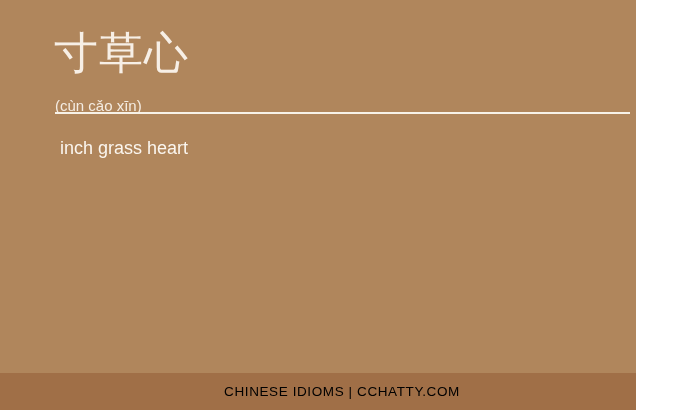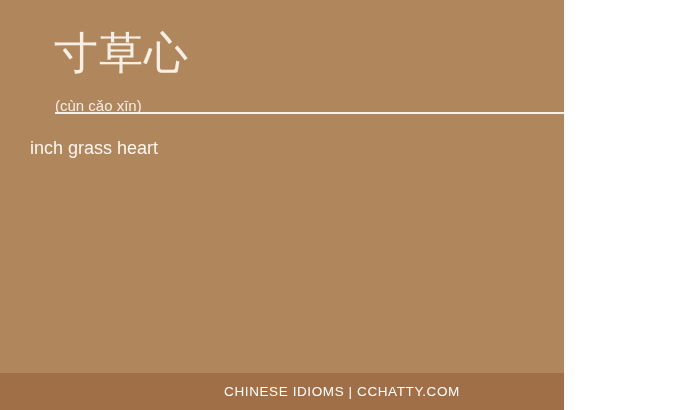--- a/index.html
+++ b/index.html
@@ -7,21 +7,21 @@
     padding: 0;
   }
   body {
     width: 684px;
     height: 410px;
     overflow: hidden;
     font-family: "Liberation Sans", "DejaVu Sans", sans-serif;
   }
   .card {
     position: relative;
-    width: 564px;
+    width: 636px;
     height: 410px;
     background: #b0865c;
     box-sizing: border-box;
     overflow: hidden;
   }
   .content {
     position: absolute;
     left: 0;
     top: 0;
     width: 684px;
@@ -71,21 +71,21 @@
     margin: 0;
     padding: 0 0 0 58px;
     font-size: 24px;
     line-height: 30px;
     font-weight: 400;
     color: #fbf6ef;
     white-space: nowrap;
   }
   .section-body {
     margin: 0;
-    padding: 6px 0 0 30px;
+    padding: 6px 0 0 60px;
     font-size: 18px;
     line-height: 24px;
     font-weight: 400;
     color: #fbf6ef;
     white-space: nowrap;
   }
   .footer {
     position: absolute;
     left: 0;
     top: 373px;
@@ -93,21 +93,21 @@
     height: 37px;
     background: #a06f47;
     display: flex;
     align-items: center;
     justify-content: center;
   }
   .footer-text {
     font-size: 13.5px;
     line-height: 16px;
     letter-spacing: 0.6px;
-    color: #ffffff;
+    color: #000000;
     font-weight: 400;
     white-space: nowrap;
   }
 </style>
 </head>
 <body>
 
 <div class="card">
 
   <div class="content">

